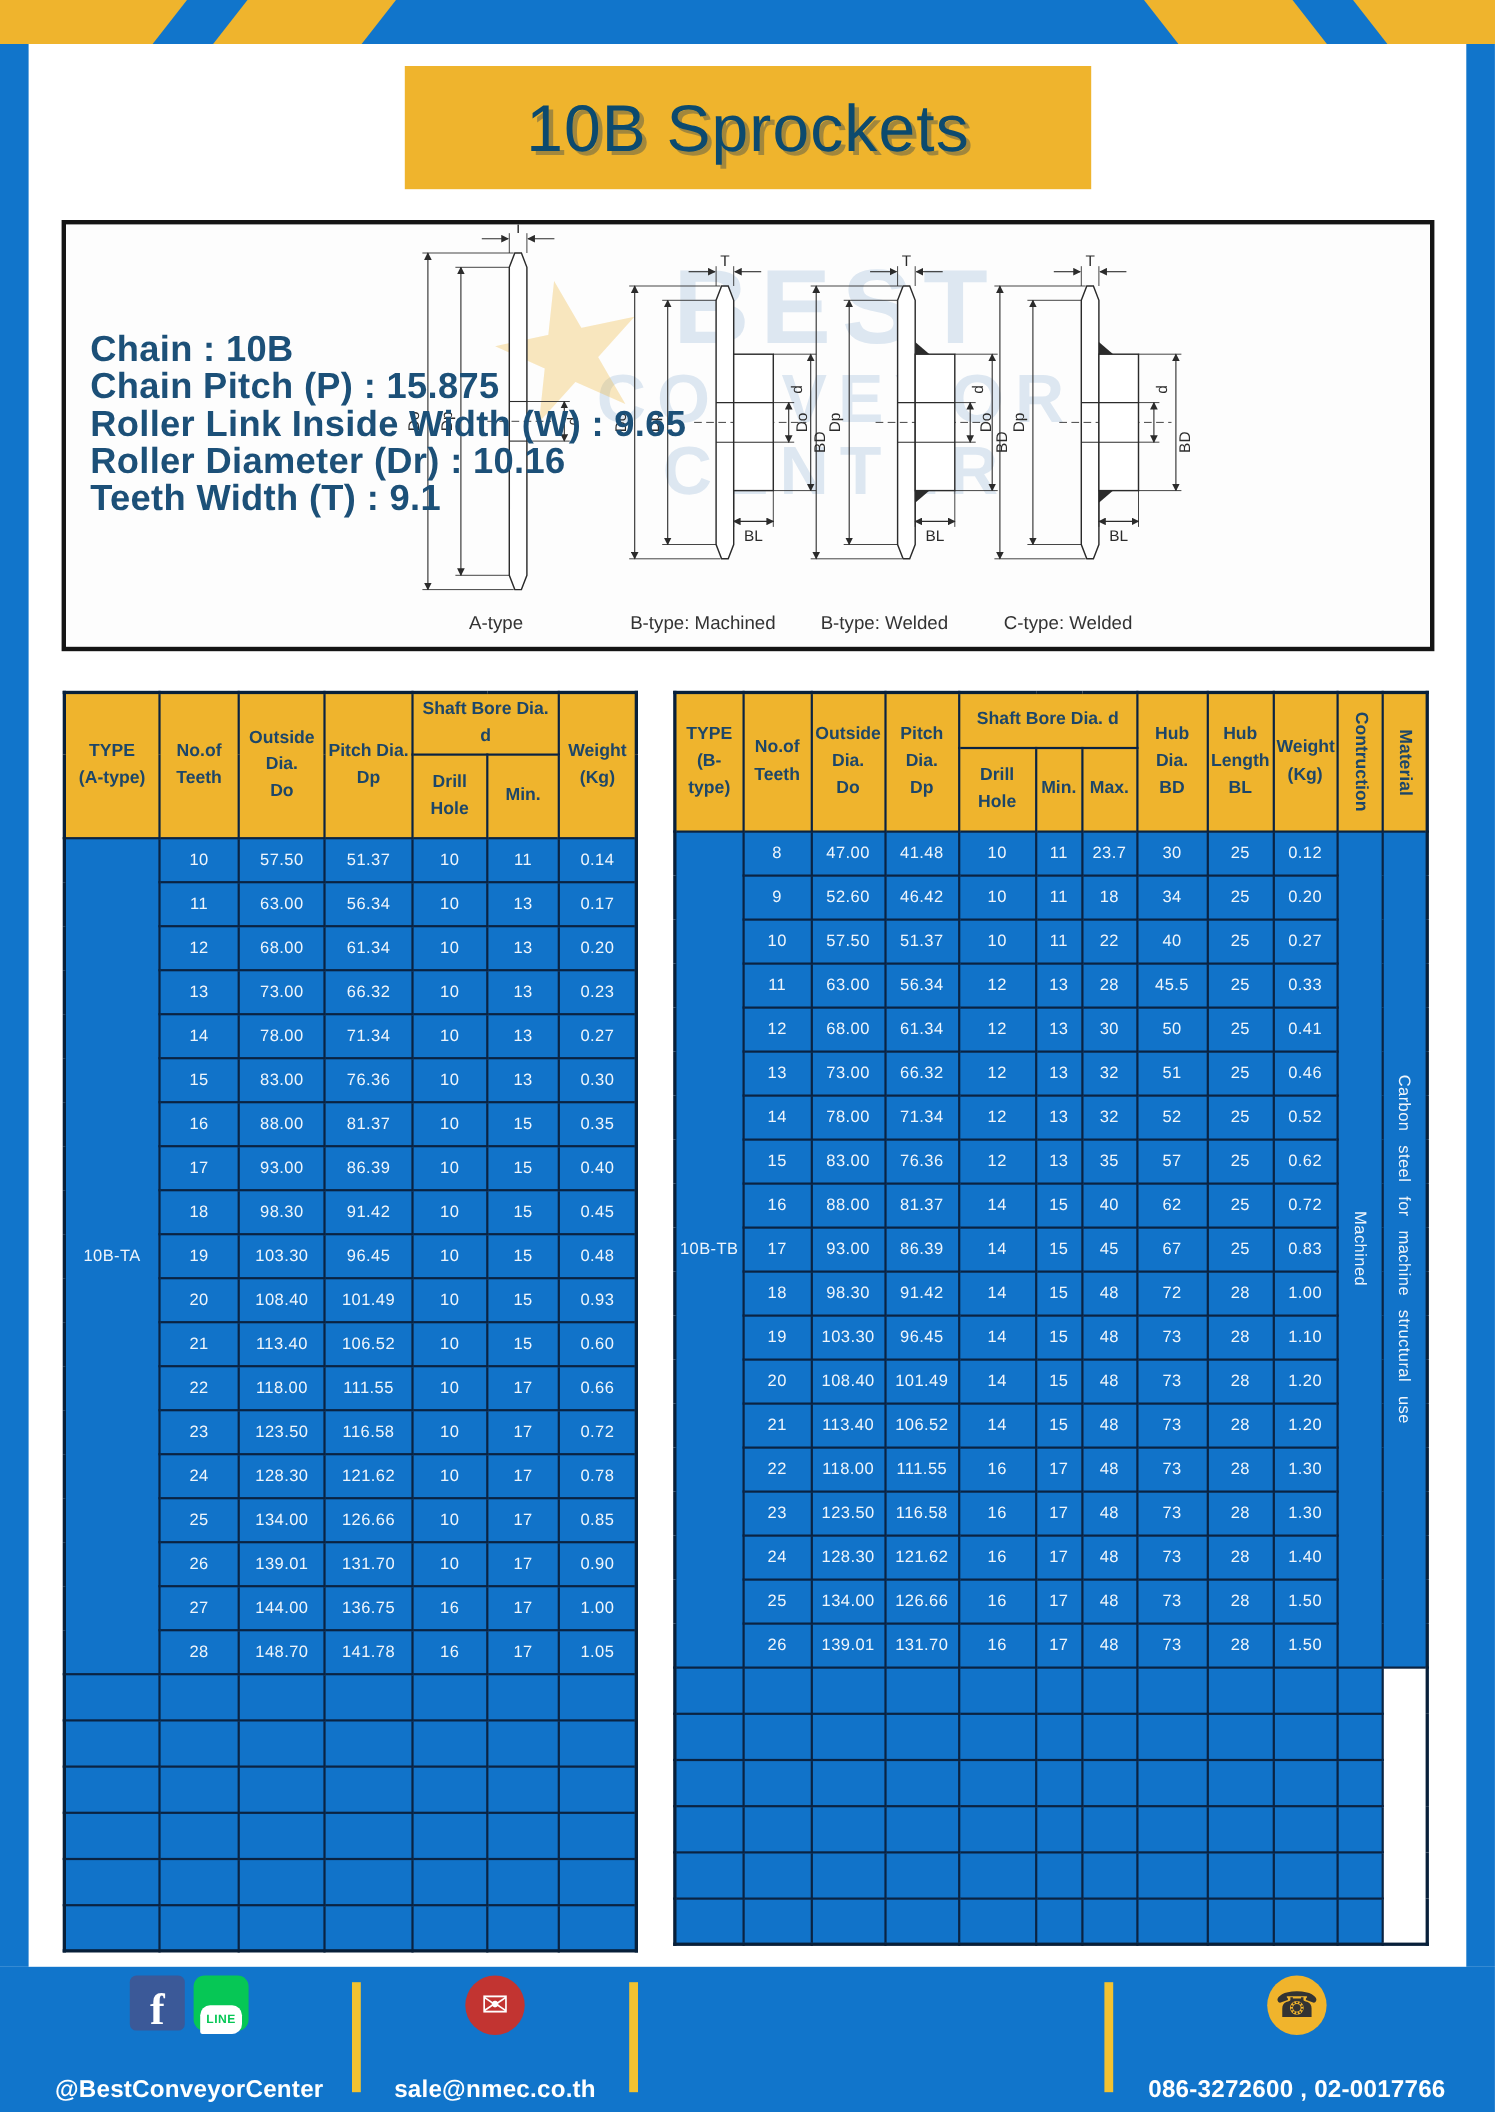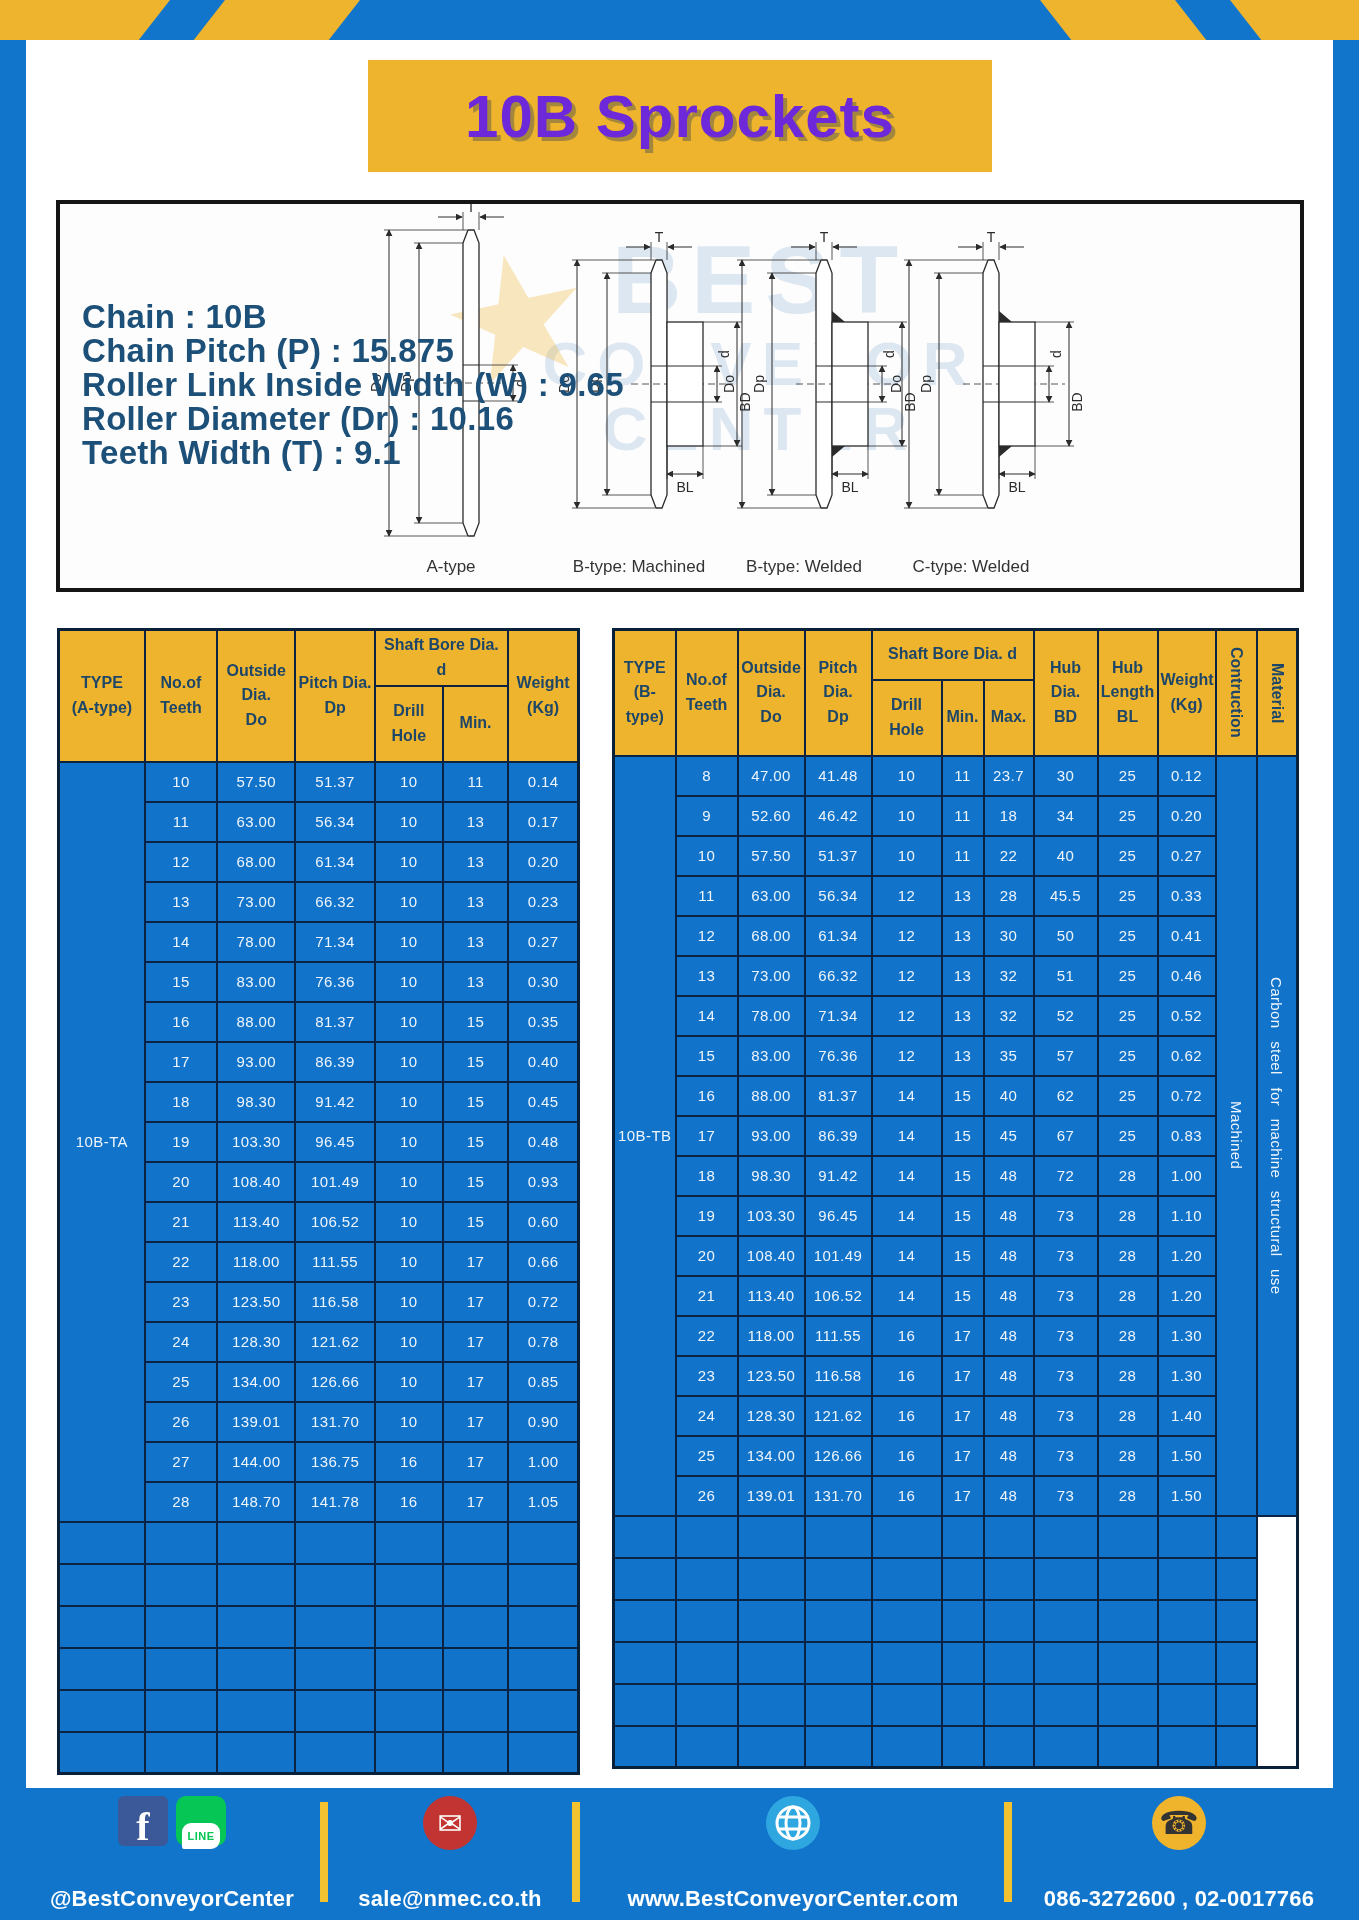--- a/index.html
+++ b/index.html
@@ -12,21 +12,21 @@
   .st-a { left:-30px; width:200px; transform:skewX(-38deg); }
   .st-b { left:225px; width:135px; transform:skewX(-38deg); }
   .st-c { left:1040px; width:135px; transform:skewX(38deg); }
   .st-d { left:1230px; width:210px; transform:skewX(38deg); }
   .frame-left  { position:absolute; left:0; top:40px; width:26px; height:1748px; background:#1175cb; }
   .frame-right { position:absolute; left:1333px; top:40px; width:26px; height:1748px; background:#1175cb; }
 
   
   .title-box { position:absolute; left:368px; top:60px; width:624px; height:112px; background:#efb42d;
                display:flex; align-items:center; justify-content:center; }
-  .title-box h1 { font-size:60px; font-weight:700; color:#6d28d9; letter-spacing:1px;
+  .title-box h1 { font-size:60px; font-weight:400; color:#0c4a6e; letter-spacing:1px;
                   text-shadow:4px 4px 0 rgba(21,52,88,0.35); }
 
   
   .diagram-box { position:absolute; left:56px; top:200px; width:1248px; height:392px; background:#fdfdfd;
                  border:4px solid #151515; }
   .specs { position:absolute; left:22px; top:96px; z-index:3; }
   .spec-line { font-size:33px; font-weight:bold; color:#1c5078; line-height:34px; letter-spacing:0.3px; }
   .watermark { position:absolute; left:420px; top:26px; width:560px; text-align:center; z-index:1; line-height:1.05;
                font-weight:800; letter-spacing:10px; color:rgba(110,155,200,0.22); pointer-events:none; }
   .watermark .wm1 { font-size:96px; }
@@ -833,31 +833,20 @@
         </div>
       </div>
       <div class="f-text">@BestConveyorCenter</div>
     </div>
     <div class="f-div" style="left:320px;"></div>
     <div class="f-sec" style="left:330px; width:240px;">
       <div class="round-icon mail-icon">✉</div>
       <div class="f-text">sale@nmec.co.th</div>
     </div>
     <div class="f-div" style="left:572px;"></div>
-    <div class="f-sec" style="left:584px; width:418px;">
-      <div class="round-icon globe-icon">
-        <svg width="40" height="40" viewBox="0 0 40 40">
-          <circle cx="20" cy="20" r="16" fill="none" stroke="#ffffff" stroke-width="3"></circle>
-          <ellipse cx="20" cy="20" rx="7" ry="16" fill="none" stroke="#ffffff" stroke-width="3"></ellipse>
-          <line x1="4" y1="14" x2="36" y2="14" stroke="#ffffff" stroke-width="3"></line>
-          <line x1="4" y1="26" x2="36" y2="26" stroke="#ffffff" stroke-width="3"></line>
-        </svg>
-      </div>
-      <div class="f-text">www.BestConveyorCenter.com</div>
-    </div>
     <div class="f-div" style="left:1004px;"></div>
     <div class="f-sec" style="left:1014px; width:330px;">
       <div class="round-icon phone-icon">☎</div>
       <div class="f-text">086-3272600 , 02-0017766</div>
     </div>
   </div>
 
 </div>
 
 </body></html>

